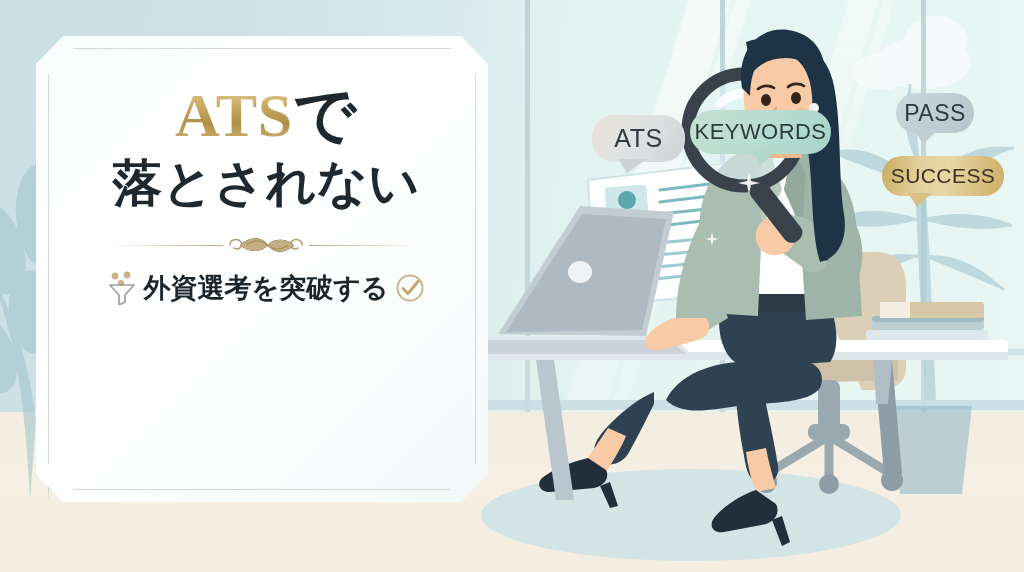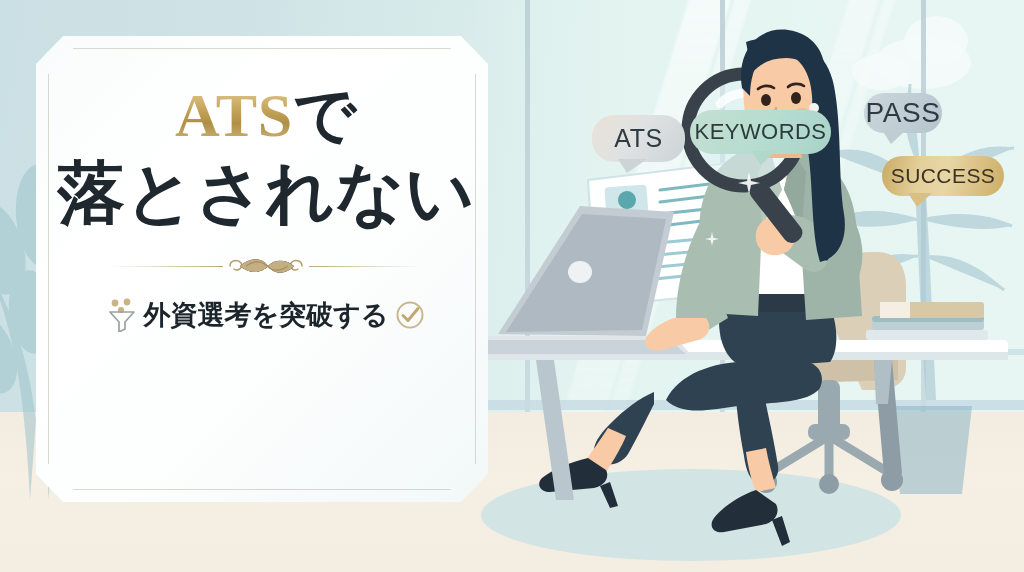--- a/index.html
+++ b/index.html
@@ -123,21 +123,21 @@
     position: absolute;
     left: 0; right: 0; top: 44px;
     text-align: center;
     padding-left: 8px;
   }
 
   
   .h-line { line-height: 1.16; white-space: nowrap; }
 
   .h-line1 { font-size: 62px; letter-spacing: .01em; margin-bottom: 2px; }
-  .h-line2 { font-size: 68px; letter-spacing: .005em; margin-bottom: 16px; }
+  .h-line2 { font-size: 50px; letter-spacing: .005em; margin-bottom: 16px; }
   .h-line3 { font-size: 50px; letter-spacing: .005em; }
 
   .gold {
     background: linear-gradient(180deg, #e7d49d 0%, #c9a961 38%, #b08f45 62%, #d9c188 100%);
     -webkit-background-clip: text; background-clip: text;
     -webkit-text-fill-color: transparent; color: transparent;
     font-weight: 700;
   }
   .ink {
     color: #20282f;
@@ -156,21 +156,21 @@
     width: 112px; left: 0;
   }
   .divider .rule.right {
     left: auto; right: 0;
     background: linear-gradient(270deg, rgba(186,167,120,0), #bca878);
   }
   .flourish { position: absolute; left: 50%; top: 0; transform: translateX(-50%); }
 
   
   .sub {
-    margin-top: 18px;
+    margin-top: 12px;
     color: #1d252c;
     font-size: 27px;
     line-height: 1.52;
     font-weight: 700;
   }
   .sub-row {
     display: flex; align-items: center; justify-content: center;
     gap: 7px; white-space: nowrap;
   }
   .ico { flex: none; display: block; }
@@ -214,23 +214,23 @@
     width: 141px; height: 44px;
     font-size: 22px;
     background: linear-gradient(125deg, #c4e0d2 0%, #b6dcd0 55%, #a9d3c7 100%);
     color: #b2d8cb;
     margin-top: 28px;
   }
   .b-keywords .txt { color: #2c3b3c; }
   .b-keywords::after { left: 62px; }
 
   .b-pass {
-    left: 864px; top: 93px;
+    left: 896px; top: 93px;
     width: 78px; height: 40px;
-    font-size: 28px;
+    font-size: 23px;
     background: linear-gradient(125deg, #cbd7dc 0%, #bfccd3 60%, #b5c4cc 100%);
     color: #c0ced4;
     text-align: center;
   }
   .b-pass .txt { color: #2f3a42; }
   .b-pass::after { left: 18px; }
 
   .b-success {
     left: 882px; top: 156px;
     width: 122px; height: 40px;

